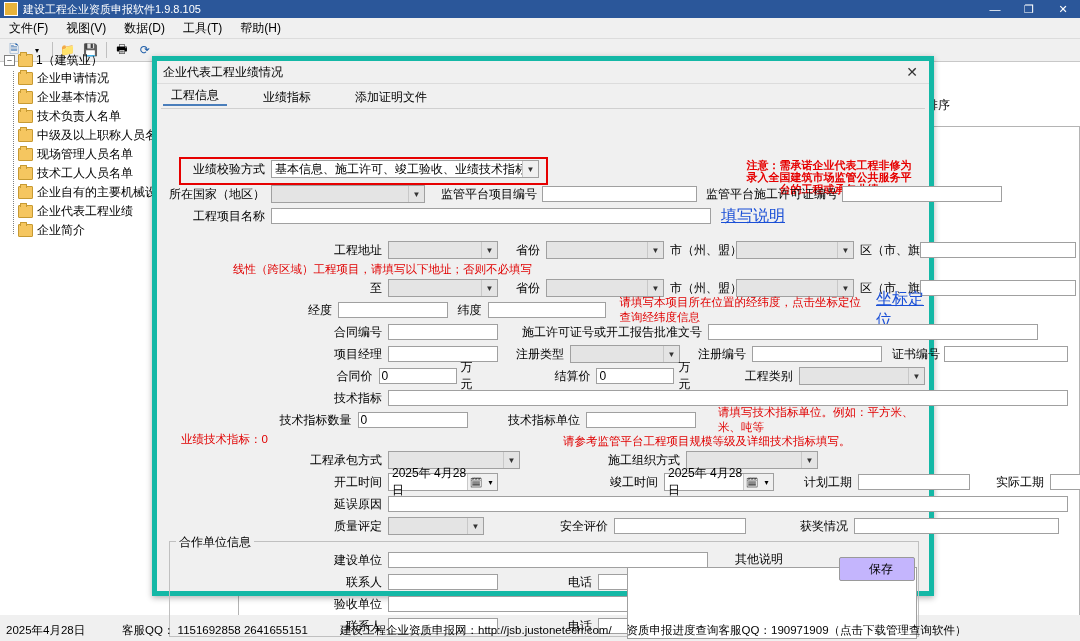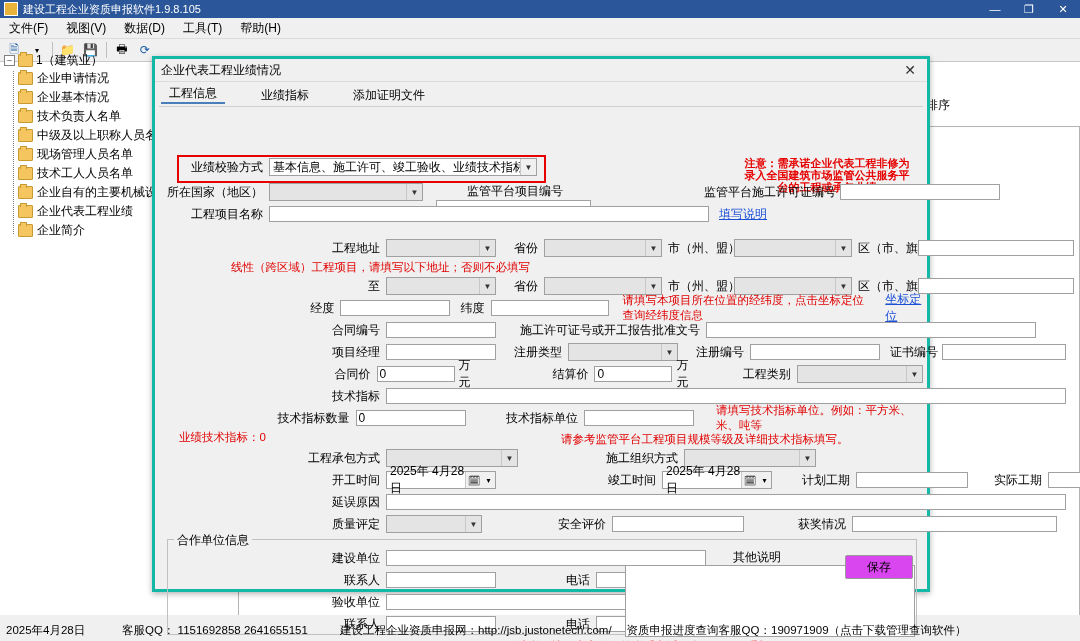--- a/index.html
+++ b/index.html
@@ -46,21 +46,21 @@
   .bg-sort{position:absolute;right:130px;top:35px;font-size:12px;}
   .left-strip{position:absolute;left:0;top:615px;width:1080px;height:26px;background:#f0f0f0;}
 
   
   .statusbar{position:absolute;left:0;bottom:0;width:1080px;height:22px;display:flex;align-items:center;font-size:11.5px;color:#000;}
   .statusbar .sb{padding:0 6px;white-space:nowrap;}
 
   
   .dialog{
     position:absolute;left:152px;top:56px;width:772px;height:530px;
-    background:#f0f0f0;border:3px solid #14b8a6;box-shadow:0 2px 6px rgba(0,0,0,.3);
+    background:#f0f0f0;border:5px solid #14b8a6;box-shadow:0 2px 6px rgba(0,0,0,.3);
   }
   .dlg-title{height:22px;background:#f0f0f0;border-bottom:1px solid #dcdcdc;display:flex;align-items:center;padding:0 6px;font-size:12px;}
   .dlg-title .t{flex:1;}
   .dlg-close{width:22px;height:18px;display:flex;align-items:center;justify-content:center;font-size:14px;color:#333;}
 
   .tabs{display:flex;align-items:flex-end;height:20px;padding-left:6px;margin-top:2px;gap:28px;}
   .tab{height:18px;line-height:18px;padding:0 8px;font-size:12px;}
   .tab.active{border-bottom:2px solid #4a7ebb;}
 
   .dlg-body{position:relative;height:456px;border-top:1px solid #d0d0d0;margin:2px 4px 0 4px;background:#f0f0f0;}
@@ -73,21 +73,21 @@
   }
   .sel{
     height:18px;border:1px solid #a0a0a0;background:#fff;font-size:12px;
     display:flex;align-items:center;box-sizing:border-box;padding-left:3px;
   }
   .sel.gray{background:#e4e4e4;}
   .sel .cap{flex:1;overflow:hidden;white-space:nowrap;}
   .sel .arrow{width:15px;height:100%;display:flex;align-items:center;justify-content:center;font-size:8px;color:#333;border-left:1px solid #c8c8c8;background:#f0f0f0;}
   .sel.gray .arrow{background:#e4e4e4;border-left:1px solid #c8c8c8;}
   .redsm{color:#e00000;font-size:11.5px;}
-  .bluelink{color:#1a4fd6;text-decoration:underline;font-size:12px;}
+  .bluelink{color:#1a4fd6;text-decoration:underline;font-size:16px;}
 
   .hl-box{position:absolute;border:2px solid #e60000;}
 
   .warn{
     position:absolute;color:#e60000;font-size:11px;line-height:12px;font-weight:bold;
     text-align:center;
   }
 
   .group{position:absolute;border:1px solid #c0c0c0;}
   .group .gtitle{position:absolute;top:-8px;left:6px;background:#f0f0f0;padding:0 3px;font-size:12px;}
@@ -97,22 +97,22 @@
   .datebox .dbtn{width:16px;height:100%;display:flex;align-items:center;justify-content:center;font-size:10px;background:#f0f0f0;border-left:1px solid #c8c8c8;}
   .datebox .dspin{width:13px;height:100%;display:flex;align-items:center;justify-content:center;font-size:8px;background:#f0f0f0;}
 
   textarea.f{
     border:1px solid #a0a0a0;background:#fff;font-size:12px;resize:none;
     font-family:"Liberation Sans",sans-serif;box-sizing:border-box;
   }
 
   .savebtn{
     position:absolute;right:14px;bottom:10px;width:66px;height:22px;
-    border:1px solid #9a9a9a;background:#d946ef;font-size:12px;
-    display:flex;align-items:center;justify-content:center;border-radius:2px;
+    border:1px solid #9a9a9a;background:#c4b5fd;font-size:12px;
+    display:flex;align-items:center;justify-content:center;border-radius:2px;padding-left:8px;
   }
 </style>
 </head>
 <body>
 
 <div class="app">
 
   <div class="titlebar">
     <div class="tb-icon"></div>
     <div class="tb-title">建设工程企业资质申报软件1.9.8.105</div>
@@ -227,21 +227,21 @@
         <span>注意：需承诺企业代表工程非修为录入全国建筑市场监管公共服务平台的工程或承包业绩</span>
       </div>
 
       <div class="row" style="left:8px;top:76px;">
         <div class="lbl" style="width:96px;">所在国家（地区）</div>
         <div class="sel gray" style="width:154px;margin-left:6px;">
           <div class="cap"></div>
           <div class="arrow">▼</div>
         </div>
       </div>
-      <div class="row" style="left:272px;top:76px;flex-direction:column;">
+      <div class="row" style="left:272px;top:76px;">
         <div class="lbl" style="width:104px;">监管平台项目编号</div>
         <input class="f" style="width: 155px; margin-left: 5px;" value="">
       </div>
       <div class="row" style="left:545px;top:76px;">
         <div class="lbl" style="width:132px;">监管平台施工许可证编号</div>
         <input class="f" style="width: 160px; margin-left: 4px;" value="">
       </div>
 
       <div class="row" style="left:8px;top:98px;">
         <div class="lbl" style="width:96px;">工程项目名称</div>

